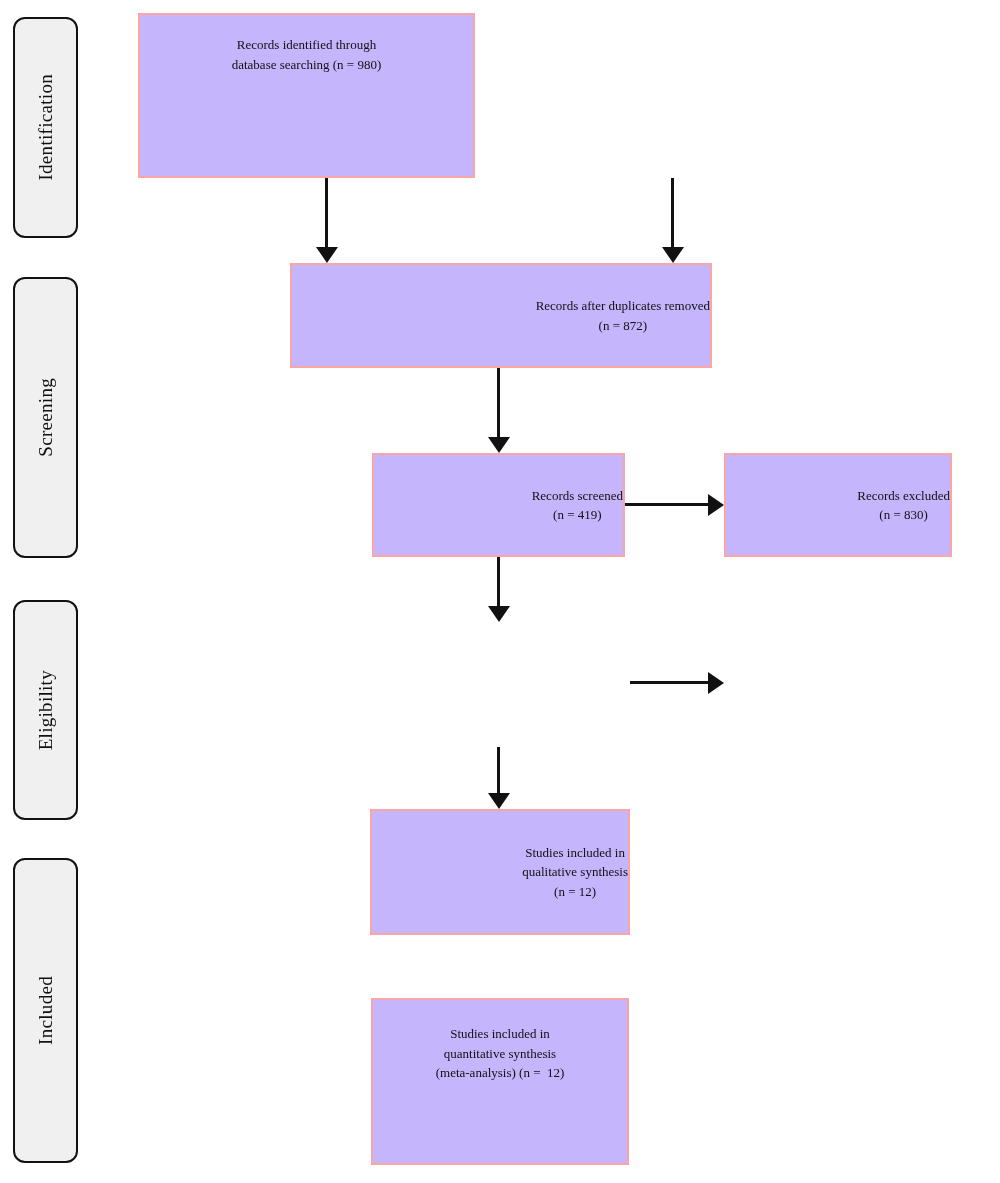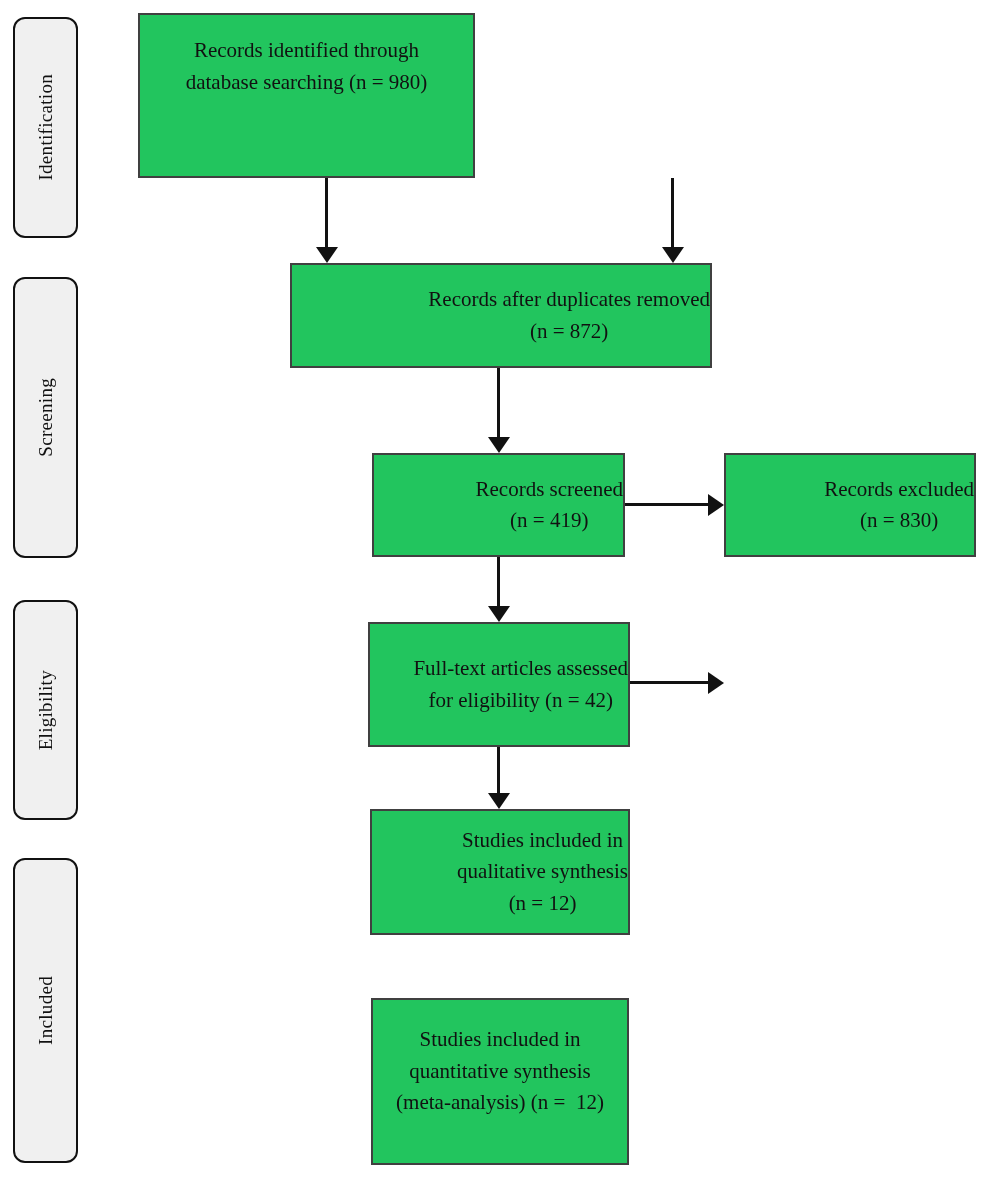--- a/index.html
+++ b/index.html
@@ -29,26 +29,26 @@
   .stage span {
     writing-mode: vertical-rl;
     transform: rotate(180deg);
     font-size: 19px;
     letter-spacing: 0.3px;
     white-space: nowrap;
   }
   .box {
     position: absolute;
     box-sizing: border-box;
-    background: #22c55e;
-    border: 2px solid #404040;
+    background: #c4b5fd;
+    border: 2px solid #fca5a5;
     display: flex;
     justify-content: center;
     text-align: center;
-    font-size: 21px;
+    font-size: 13px;
     line-height: 1.5;
   }
   .box span {
     white-space: pre-wrap;
     display: block;
   }
   .box.v-center { align-items: center; justify-content: flex-end; }
   .box.v-top    { align-items: flex-start; padding-top: 20px; }
   .vline {
     position: absolute;
@@ -102,29 +102,25 @@
   <div class="box v-center" style="left:290px; top:263px; width:422px; height:105px;">
     <span>Records after duplicates removed
 (n = 872)</span>
   </div>
 
   <div class="box v-center" style="left:372px; top:453px; width:253px; height:104px;">
     <span>Records screened
 (n = 419)</span>
   </div>
 
-  <div class="box v-center" style="left:724px; top:453px; width:252px; height:104px;font-family:Liberation Serif, serif;">
+  <div class="box v-center" style="left:724px; top:453px; width:228px; height:104px;font-family:Liberation Serif, serif;">
     <span>Records excluded
 (n = 830)</span>
   </div>
 
-  <div class="box v-center" style="left:368px; top:622px; width:262px; height:125px;">
-    <span>Full-text articles assessed
-for eligibility (n = 42)</span>
-  </div>
 
 
   <div class="box v-center" style="left:370px; top:809px; width:260px; height:126px;">
     <span>Studies included in
 qualitative synthesis
 (n = 12)</span>
   </div>
 
   <div class="box v-top" style="left:371px; top:998px; width:258px; height:167px; padding-top:24px;">
     <span>Studies included in

